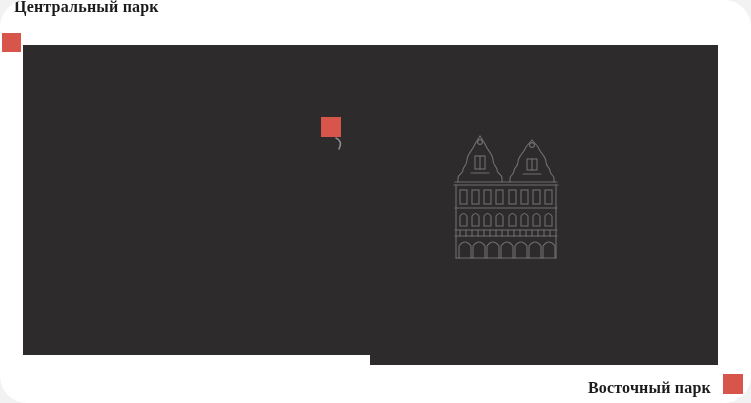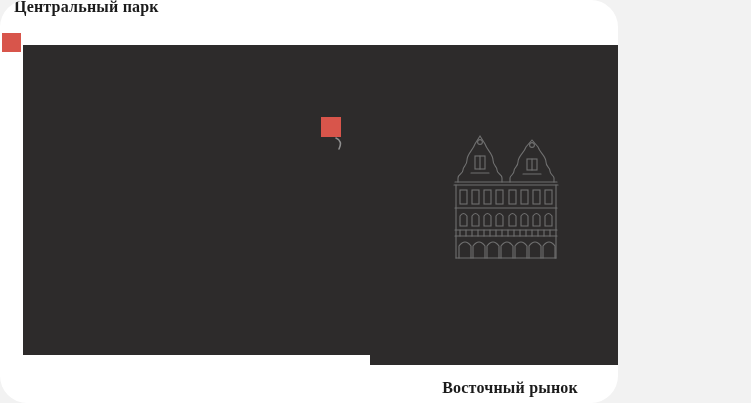--- a/index.html
+++ b/index.html
@@ -6,21 +6,21 @@
     --accent:#d8554b;
     --panel:#2d2b2b;
     --line:#707070;
     --text:#1b1b1b;
     --bg:#ffffff;
   }
   *{margin:0;padding:0;box-sizing:border-box;}
   html,body{background:#f2f2f2;}
   .stage{
     position:relative;
-    width:618px;height:403px;
+    width:751px;height:403px;
     background:var(--bg);
     overflow:hidden;
     font-family:"Liberation Serif", serif;
     border-radius:27px;
   }
   .label{
     position:absolute;
     color:var(--text);
     font-weight:700;
     font-size:16px;
@@ -127,17 +127,17 @@
       <path d="M22,130 V118 Q28,110 34,118 V130"></path>
       <path d="M36,130 V118 Q42,110 48,118 V130"></path>
       <path d="M50,130 V118 Q56,110 62,118 V130"></path>
       <path d="M64,130 V118 Q70,110 76,118 V130"></path>
       <path d="M78,130 V118 Q84,110 90,118 V130"></path>
       <path d="M92,130 V118 Q98,110 104,118 V130"></path>
     </g>
     <line x1="5" y1="130" x2="105" y2="130"></line>
   </svg>
 
-  <div class="label bottom-right">Восточный рынок</div>
+  <div class="label bottom-right">Восточный парк</div>
 
   <div class="sq sq-bottomright"></div>
 
 </div>
 
 </body></html>

